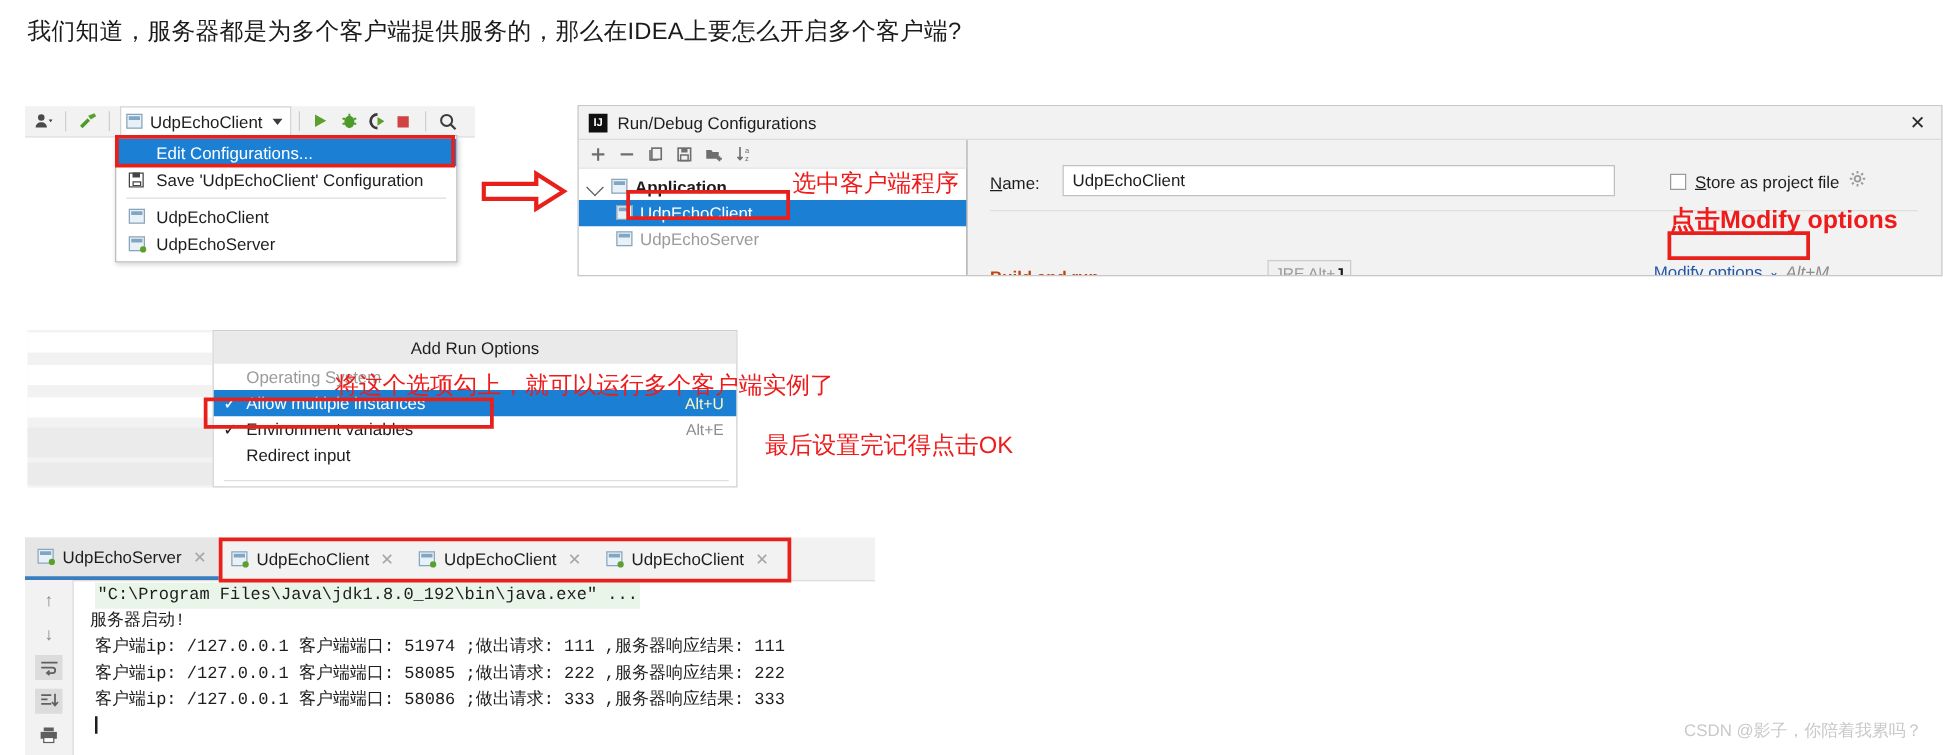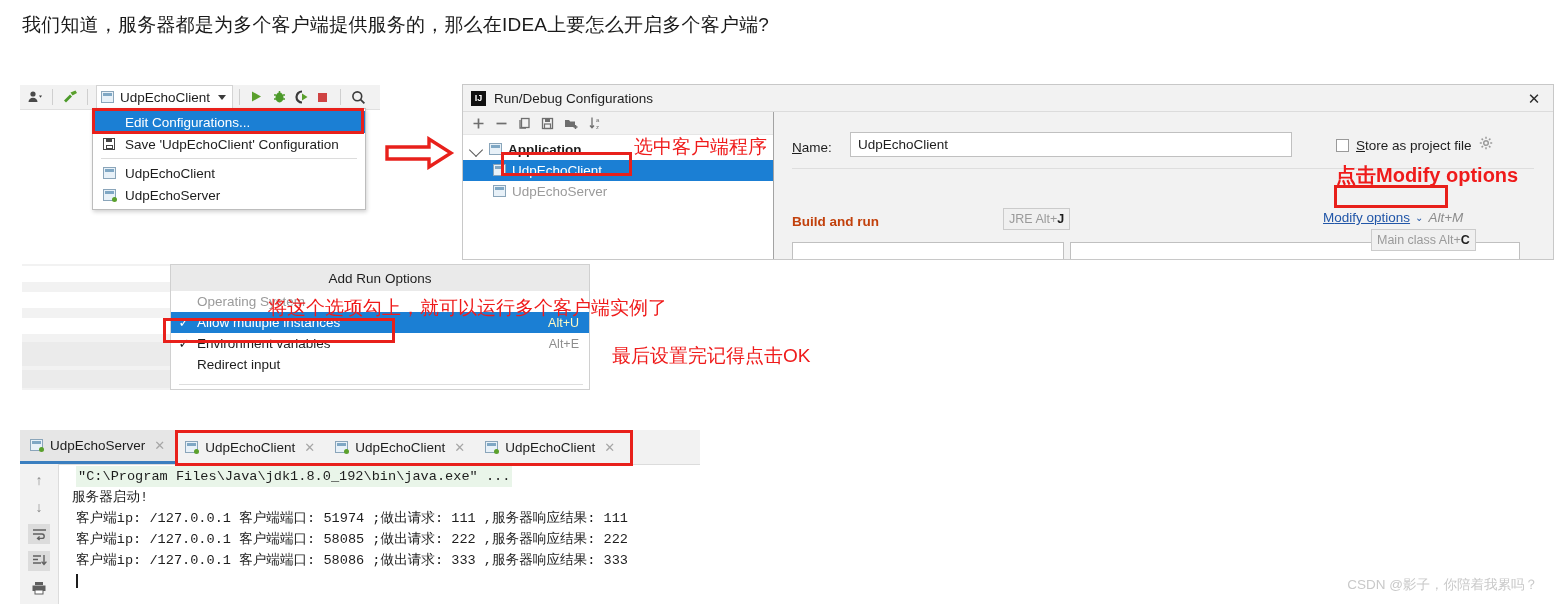--- a/index.html
+++ b/index.html
@@ -101,21 +101,21 @@
 
   
   .redbox { border: 3px solid #e8201b; box-sizing: border-box; pointer-events: none; }
 
   
   #red-arrow { left: 385px; top: 136px; }
 
   
   #rd-dialog {
     left: 462px; top: 84px;
-    width: 1092px; height: 176px;
+    width: 1092px; height: 137px;
     background: #f2f2f2;
     border: 1px solid #c8c8c8;
     box-sizing: border-box;
     overflow: hidden;
   }
   #rd-title {
     height: 26px; display: flex; align-items: center;
     padding-left: 8px; gap: 8px;
     background: #f2f2f2;
     font-size: 13.5px; color: #1d1d1d;
@@ -439,21 +439,21 @@
               <path d="M7 .8v2M7 11.2v2M.8 7h2M11.2 7h2M2.6 2.6l1.4 1.4M10 10l1.4 1.4M11.4 2.6L10 4M4 10l-1.4 1.4"></path>
             </g>
           </svg>
       </span>
     </div>
 
     <div class="abs hline" style="left:18px; top:56px; width:742px;"></div>
 
     <div class="abs" style="left:18px; top:102px; font-size:13.5px; font-weight:bold; color:#c2410c;">Build and run</div>
 
-    <div class="abs tooltip-chip" style="left:229px; top:96px; height:22px;">
+    <div class="abs tooltip-chip" style="left:240px; top:96px; height:22px;">
       <span>JRE Alt+</span>
         <b>J</b>
     </div>
 
     <div class="abs txtfield" style="left:18px; top:130px; width:272px; height:26px; justify-content:space-between;">
       
       
     </div>
 
     <div class="abs txtfield" style="left:296px; top:130px; width:450px; height:26px; justify-content:space-between;">

